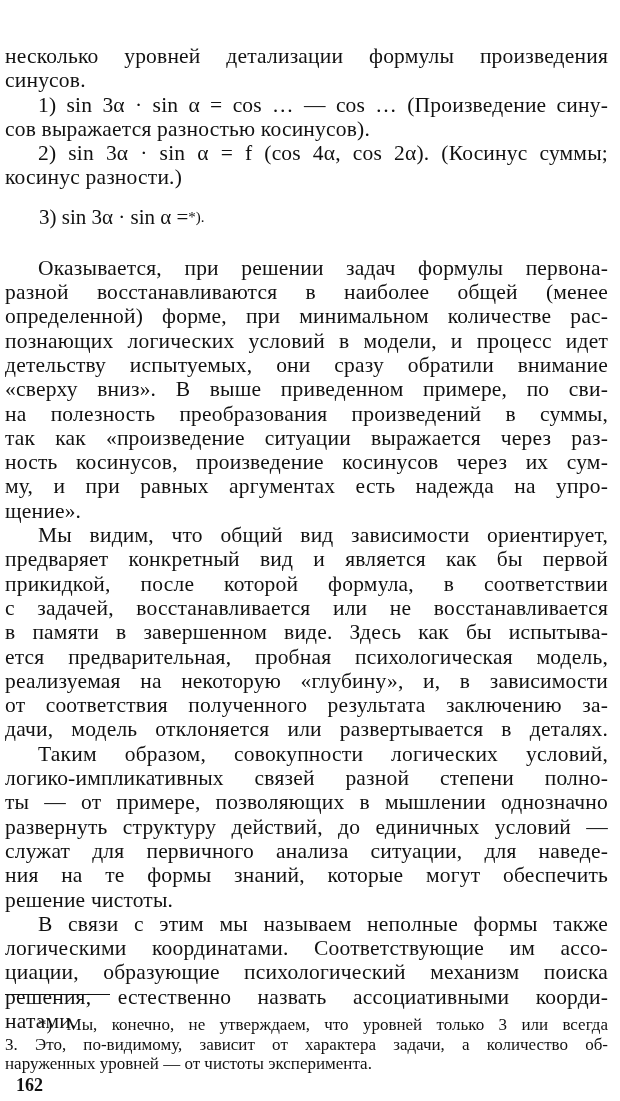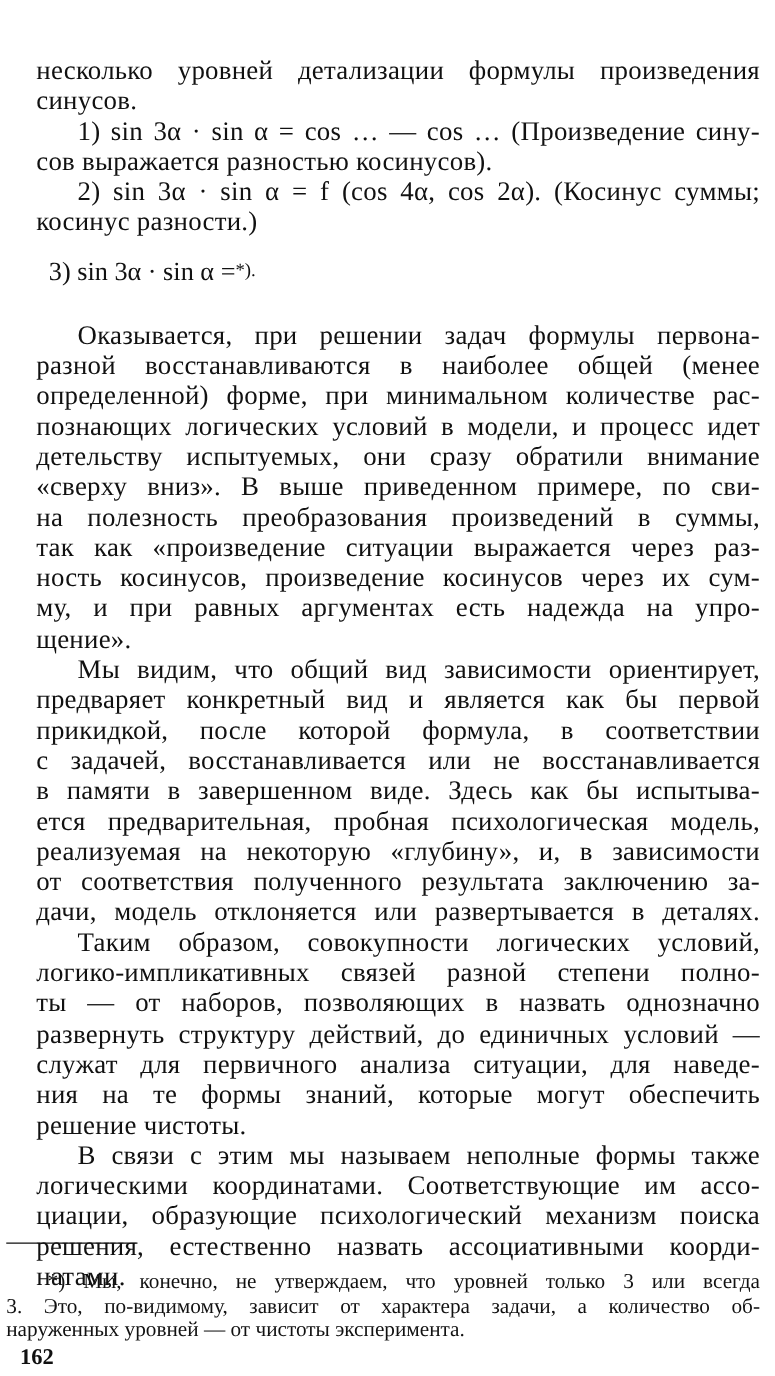--- a/index.html
+++ b/index.html
@@ -6,21 +6,20 @@
   body {
     width:620px; height:1101px; background:#ffffff; color:#111;
     font-family: "Liberation Serif", "DejaVu Serif", serif;
     position:relative; overflow:hidden;
   }
   .page { position:absolute; left:5px; top:44px; width:603px; }
   .line {
     font-size:21.5px; line-height:24.3px; height:24.3px;
     white-space:nowrap; text-align:justify; text-align-last:justify;
     letter-spacing:0.2px;
-    margin-left:24px;
   }
   .line.last { text-align-last:left; }
   .indent { padding-left:33px; }
   .formula { font-size:21px; height:48px; display:flex; align-items:center; padding-left:34px; margin-top:4px; }
   .frac { display:inline-flex; flex-direction:column; align-items:center; margin:0 2px; vertical-align:middle; }
   .frac .num { font-size:15px; font-weight:bold; border-bottom:1.5px solid #111; padding:0 2px 1px; line-height:18px; font-family:"Liberation Sans", sans-serif; }
   .frac .den { font-size:15px; font-weight:bold; line-height:18px; font-family:"Liberation Sans", sans-serif; }
   .gap { height:14px; }
   .fn-rule { position:absolute; left:5px; top:994px; width:105px; border-top:1.5px solid #111; }
   .footnotes { position:absolute; left:5px; top:1015px; width:603px; }
@@ -68,21 +67,21 @@
     <div class="line">в памяти в завершенном виде. Здесь как бы испытыва-</div>
     <div class="line">ется предварительная, пробная психологическая модель,</div>
     <div class="line">реализуемая на некоторую «глубину», и, в зависимости</div>
     <div class="line">от соответствия полученного результата заключению за-</div>
     <div class="line">дачи, модель отклоняется или развертывается в деталях.</div>
   </div>
 
   <div>
     <div class="line indent">Таким образом, совокупности логических условий,</div>
     <div class="line">логико-импликативных связей разной степени полно-</div>
-    <div class="line">ты — от наборов, позволяющих в назвать однозначно</div>
+    <div class="line">ты — от примере, позволяющих в мышлении однозначно</div>
     <div class="line">развернуть структуру действий, до единичных условий —</div>
     <div class="line">служат для первичного анализа ситуации, для наведе-</div>
     <div class="line">ния на те формы знаний, которые могут обеспечить</div>
     <div class="line last">решение чистоты.</div>
   </div>
 
   <div>
     <div class="line indent">В связи с этим мы называем неполные формы также</div>
     <div class="line">логическими координатами. Соответствующие им ассо-</div>
     <div class="line">циации, образующие психологический механизм поиска</div>

